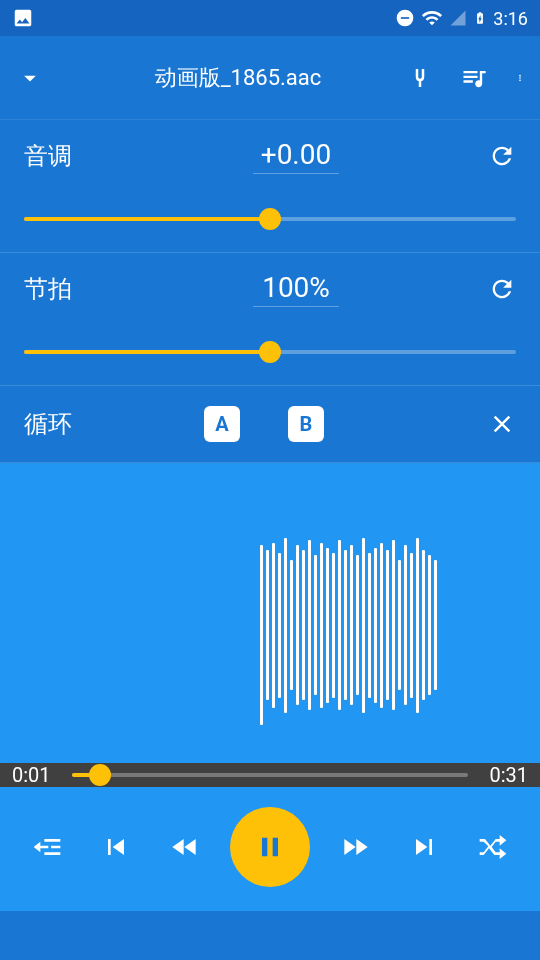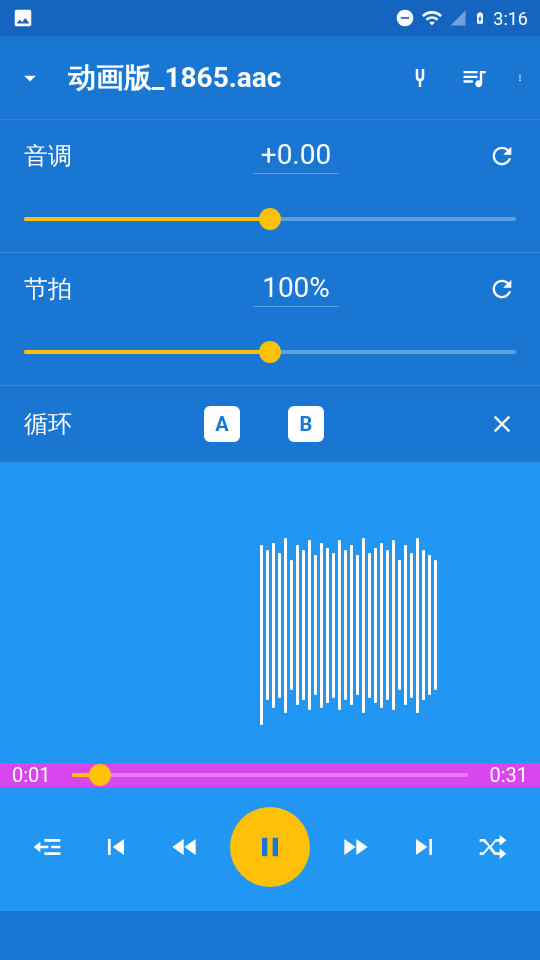--- a/index.html
+++ b/index.html
@@ -26,21 +26,21 @@
     .status-right { display: flex; align-items: center; gap: 6px; }
     .app-header {
       height: 84px;
       background: #1976D2;
       display: flex;
       align-items: center;
       padding: 0 16px;
       border-bottom: 1px solid rgba(255,255,255,0.1);
     }
     .chevron-down { margin-right: 24px; }
-    .title { flex: 1; font-size: 28px; font-weight: 700; white-space: nowrap; overflow: hidden; }
+    .title { flex: 1; font-size: 22px; font-weight: 400; white-space: nowrap; overflow: hidden; text-align: center; }
     .header-icons { display: flex; gap: 28px; align-items: center; }
     .control-section {
       padding: 18px 24px 24px 24px;
       border-bottom: 1px solid rgba(255,255,255,0.15);
     }
     .control-row {
       display: flex;
       align-items: center;
       justify-content: space-between;
       margin-bottom: 36px;
@@ -122,21 +122,21 @@
     .wave-bar {
       width: 3px;
       background: #fff;
       border-radius: 1px;
     }
     .progress-row {
       display: flex;
       align-items: center;
       padding: 0 12px;
       gap: 16px;
-      background: #d946ef;
+      background: #404040;
     }
     .time { font-size: 20px; min-width: 44px; }
     .time-right { text-align: right; }
     .progress-track {
       flex: 1;
       position: relative;
       height: 18px;
       display: flex;
       align-items: center;
     }

